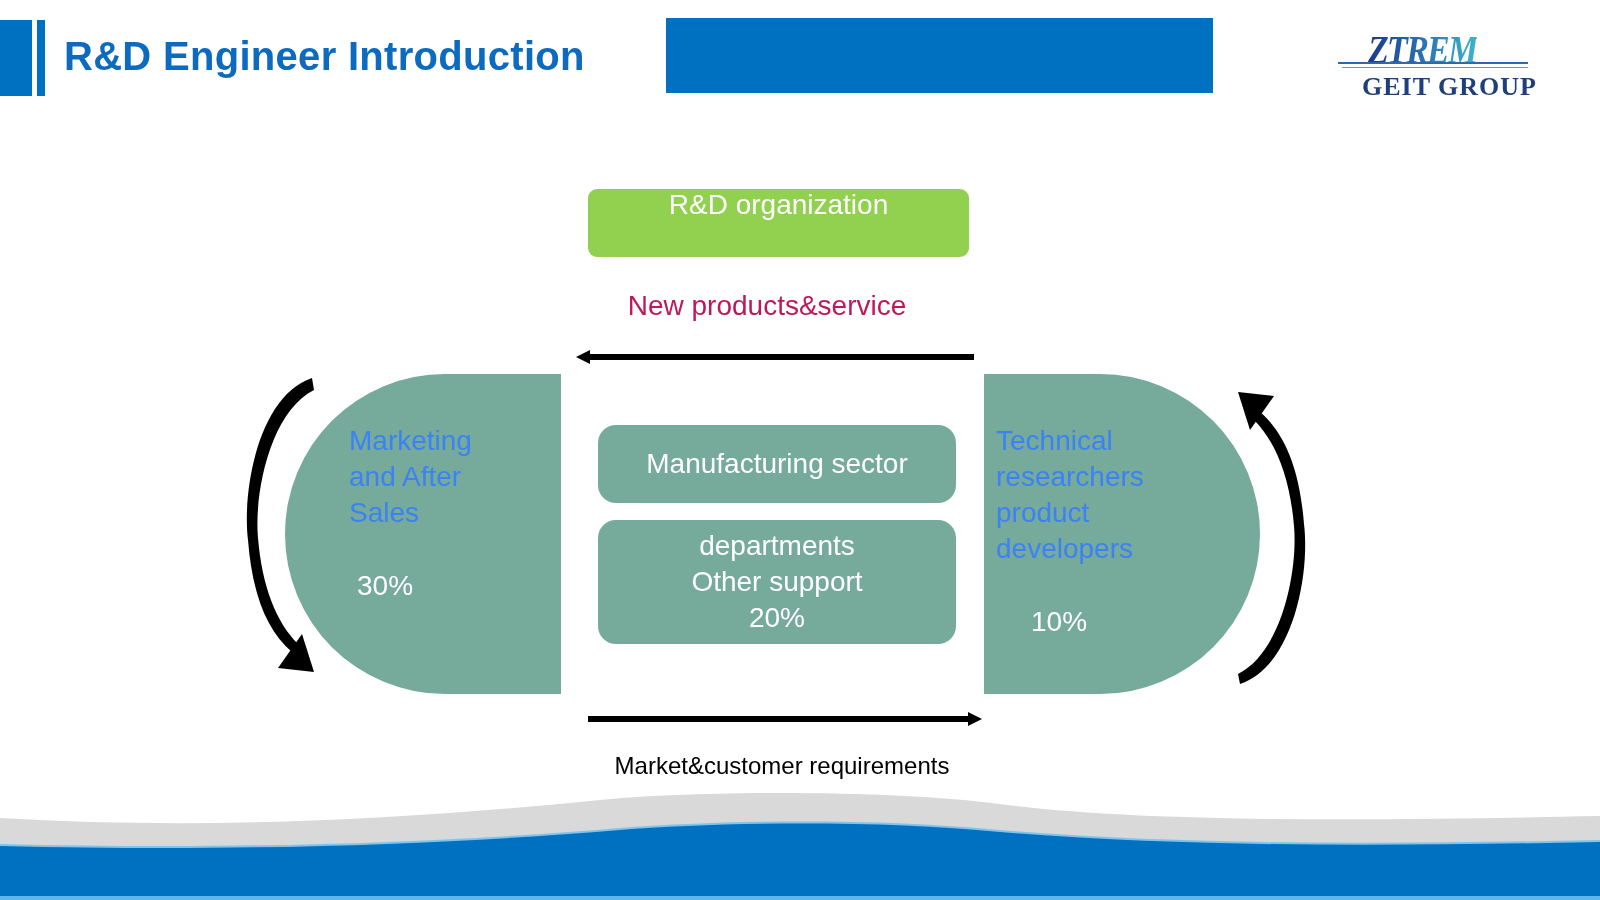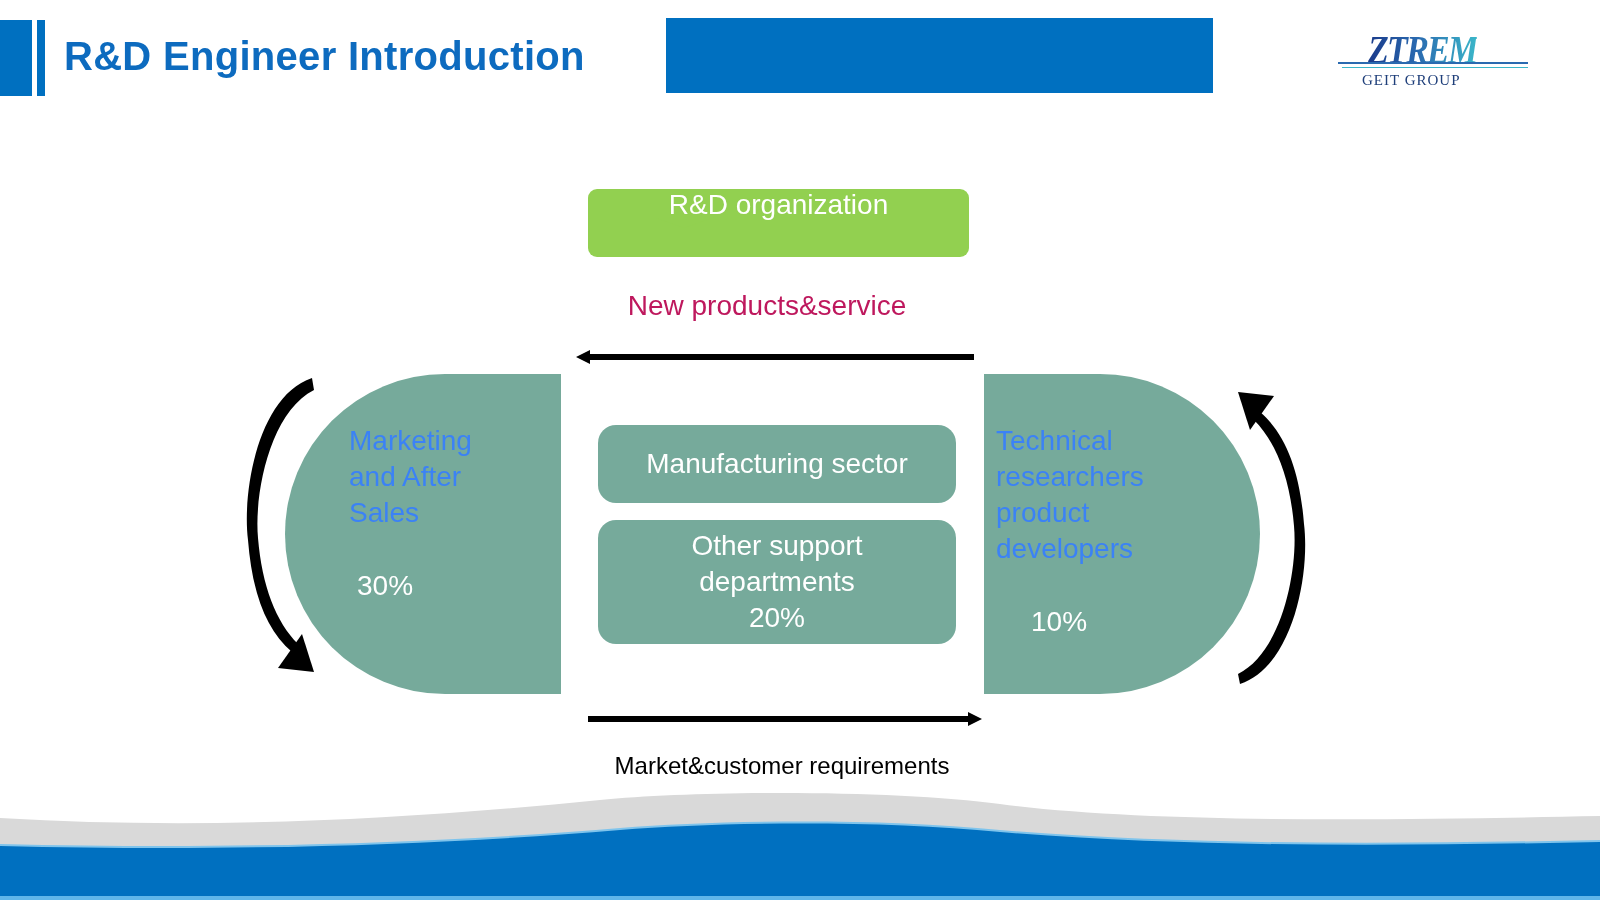--- a/index.html
+++ b/index.html
@@ -23,21 +23,21 @@
       position: absolute; left: 30px; top: 0px; font-family: "Liberation Serif", serif;
       font-size: 40px; font-weight: bold; font-style: italic; letter-spacing: -2px;
       background: linear-gradient(90deg, #1a3a8a 0%, #2a6ab0 45%, #3bb6c9 100%);
       -webkit-background-clip: text; background-clip: text; color: transparent;
       transform: scaleX(0.85); transform-origin: left top;
     }
     .logo-line1 { position: absolute; left: 0; top: 36px; width: 190px; height: 2px; background: #2a6ab0; }
     .logo-line2 { position: absolute; left: 4px; top: 41px; width: 186px; height: 1px; background: #3bb6c9; }
     .logo-sub {
       position: absolute; left: 24px; top: 46px; font-family: "Liberation Serif", serif;
-      font-size: 15px; color: #1f3f7a; letter-spacing: 1px; white-space: nowrap;
+      font-size: 26px; color: #1f3f7a; letter-spacing: 1px; white-space: nowrap; font-weight: bold;
     }
     
     .callout {
       left: 588px; top: 152px; width: 381px; height: 68px; background: #92d050;
       border-radius: 9px; color: #ffffff; font-size: 28px; display: flex;
       align-items: flex-start; justify-content: center; margin-top: 37px;
     }
     .callout-tail {
       left: 656px; top: 218px; width: 0; height: 0;
       border-left: 28px solid transparent; border-right: 28px solid transparent;
@@ -103,22 +103,22 @@
 
 <svg class="abs" style="left:240px; top:372px;" width="80" height="320">
   <path d="M 72 6 C 18 24, 2 120, 8 168 C 12 220, 26 258, 52 280 L 58 272 C 36 250, 22 214, 18 166 C 14 122, 30 40, 74 18 Z" fill="#000"></path>
   <polygon points="38,296 74,300 62,262" fill="#000"></polygon>
 </svg>
 
 <div class="abs box box-mfg">
   <div>Manufacturing sector</div>
 </div>
 <div class="abs box box-other">
+  <div>departments</div>
   <div>Other support</div>
-  <div>departments</div>
   <div>20%</div>
 </div>
 
 <div class="abs cap-right"></div>
 <div class="abs cap-text" style="left:996px; top:423px;">
   <div>Technical</div>
   <div>researchers</div>
   <div>product</div>
   <div>developers</div>
 </div>

